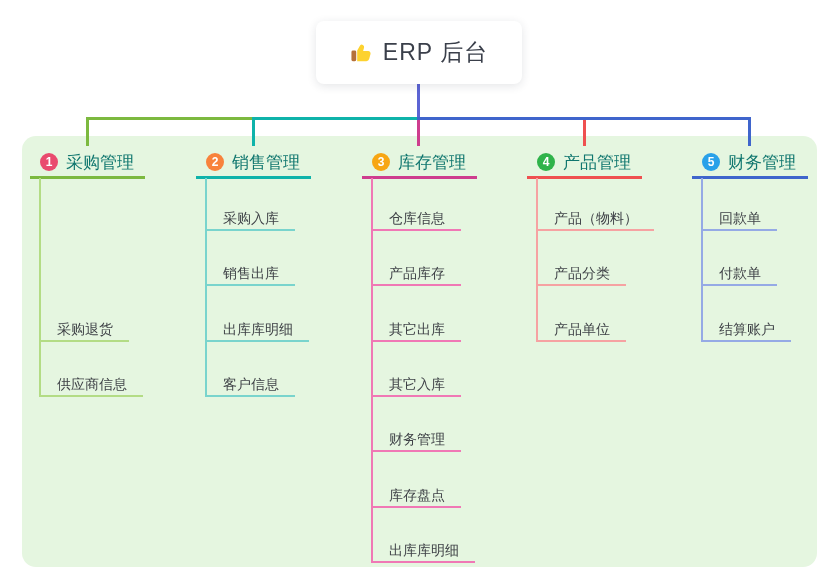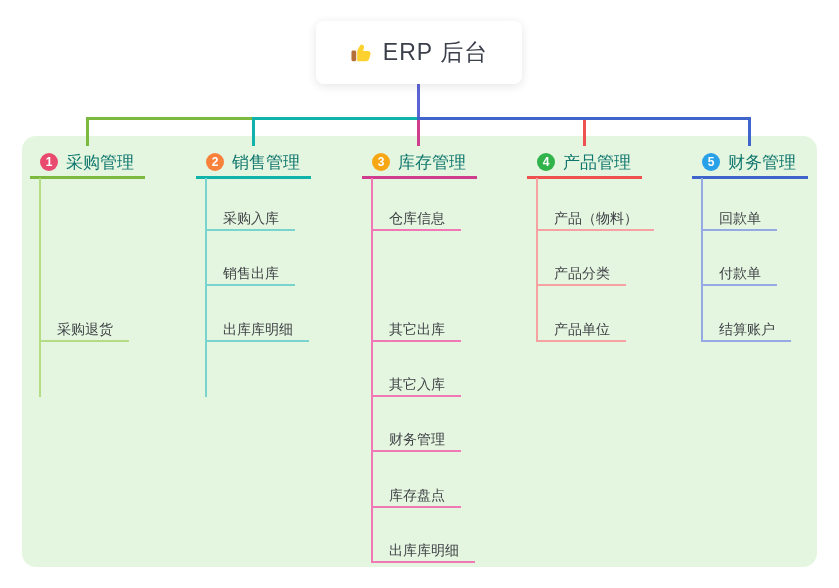--- a/index.html
+++ b/index.html
@@ -90,36 +90,39 @@
     </span>
     <span class="root-label">ERP 后台</span>
   </div>
 
   <div class="branch-header b1">
     <span class="badge">1</span>
     <span class="branch-label">采购管理</span>
   </div>
   <div class="spine b1"></div>
   <div class="child b1 r3">采购退货</div>
+  <div class="child b1 r4">供应商信息</div>
 
   <div class="branch-header b2">
     <span class="badge">2</span>
     <span class="branch-label">销售管理</span>
   </div>
   <div class="spine b2"></div>
   <div class="child b2 r1">采购入库</div>
   <div class="child b2 r2">销售出库</div>
   <div class="child b2 r3">出库库明细</div>
+  <div class="child b2 r4">客户信息</div>
 
   <div class="branch-header b3">
     <span class="badge">3</span>
     <span class="branch-label">库存管理</span>
   </div>
   <div class="spine b3"></div>
   <div class="child b3 r1">仓库信息</div>
+  <div class="child b3 r2">产品库存</div>
   <div class="child b3 r4">其它入库</div>
   <div class="child b3 r3">其它出库</div>
   <div class="child b3 r5">财务管理</div>
   <div class="child b3 r6">库存盘点</div>
   <div class="child b3 r7">出库库明细</div>
 
   <div class="branch-header b4">
     <span class="badge">4</span>
     <span class="branch-label">产品管理</span>
   </div>

